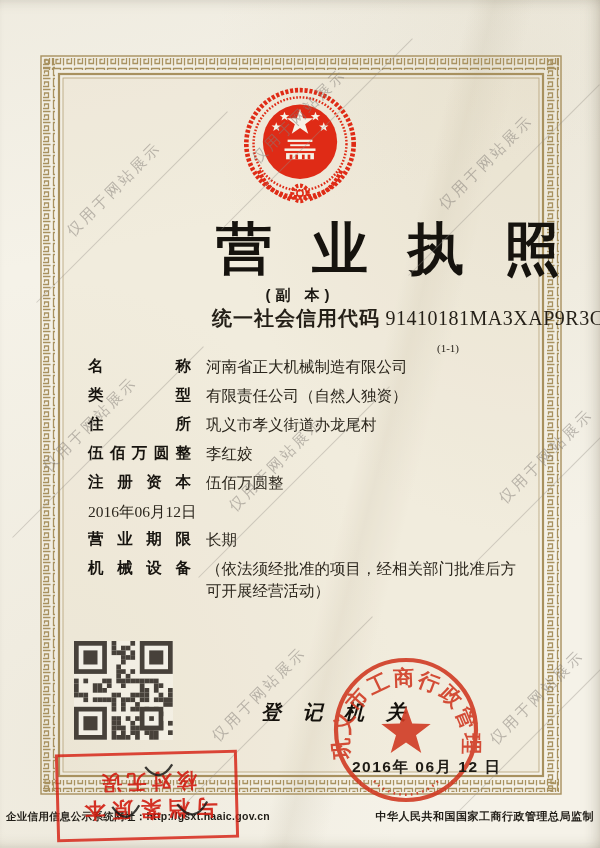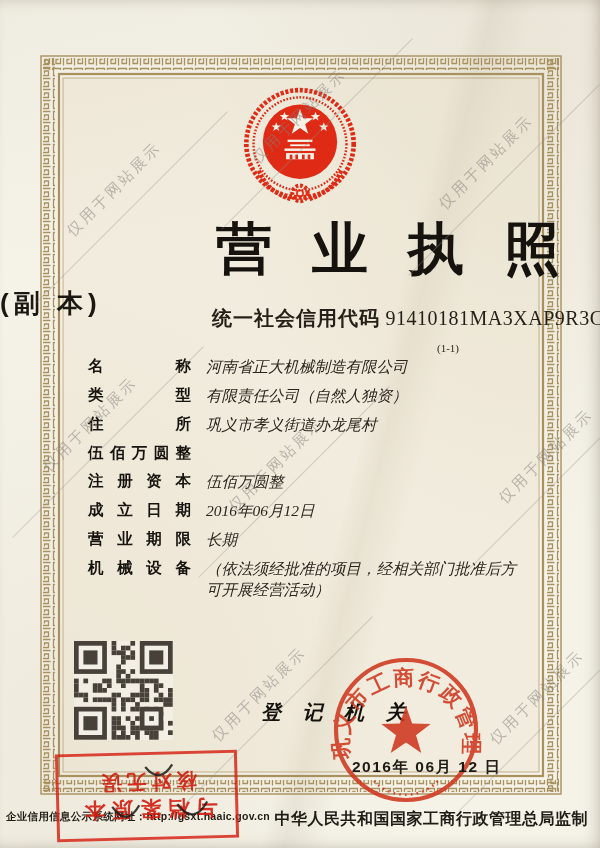--- a/index.html
+++ b/index.html
@@ -16,44 +16,44 @@
                     inset 0 -10px 14px -10px rgba(120,110,90,.28),
                     inset 0 12px 14px -12px rgba(120,110,90,.22);}
   .inner-tint{position:absolute;left:63px;top:78px;width:476px;height:694px;
         background:rgba(226,214,182,.22);}
   
   .frame{position:absolute;left:40px;top:55px;}
   
   .title{position:absolute;left:0;top:212px;width:600px;text-align:right;
         font-family:"Liberation Serif",serif;font-weight:900;font-size:56px;
         letter-spacing:40px;text-indent:40px;color:#16130e;}
-  .subtitle{position:absolute;left:0;top:286px;width:600px;
-        font-weight:bold;font-size:26px;letter-spacing:5px;color:#1b1812;}
+  .subtitle{position:absolute;left:0;top:286px;width:600px;text-align:center;
+        font-weight:bold;font-size:15px;letter-spacing:5px;color:#1b1812;}
   .codeline{position:absolute;left:212px;top:305px;font-size:20px;color:#241f17;white-space:nowrap;}
   .codeline .lbl{font-weight:bold;letter-spacing:1px;}
   .codeline .val{font-family:"Liberation Serif",serif;letter-spacing:.5px;}
   .pagenum{position:absolute;left:437px;top:342px;font-family:"Liberation Serif",serif;
         font-size:11px;color:#241f17;}
   .fields{position:absolute;left:88px;top:356px;width:432px;}
   .frow{display:flex;margin-bottom:7.5px;min-height:20.5px;}
   .flabel{width:104px;flex:0 0 104px;font-weight:bold;font-size:15.5px;color:#17140f;
         text-align:justify;text-align-last:justify;margin-right:14px;letter-spacing:1px;}
   .fvalue{flex:1;font-family:"Liberation Serif",serif;font-size:15.5px;color:#2b261d;
-        line-height:21.4px;font-style:italic;}
+        line-height:21.4px;}
   .fvalue p{margin:0;}
   .reglabel{position:absolute;left:261px;top:699px;font-weight:bold;font-size:20px;
         letter-spacing:8px;color:#14110c;white-space:nowrap;font-style:italic;}
   .datetext{position:absolute;left:352px;top:757px;font-size:15.5px;font-weight:600;
         color:#1e1b15;letter-spacing:1.5px;z-index:22;text-align:center;}
   .qr{position:absolute;left:74px;top:641px;width:99px;height:99px;z-index:12;}
   .seal{position:absolute;left:326px;top:650px;z-index:20;opacity:.88;}
   
   .footer-left{position:absolute;left:6px;top:810px;font-size:10.5px;font-weight:bold;
         color:#201d17;letter-spacing:.3px;}
-  .footer-right{position:absolute;right:12px;top:809px;font-size:16px;font-weight:bold;
+  .footer-right{position:absolute;right:6px;top:809px;font-size:11px;font-weight:bold;
         color:#201d17;letter-spacing:.5px;font-family:Liberation Serif, serif;}
   
   .wm-layer{position:absolute;inset:0;pointer-events:none;z-index:30;}
   .wm{position:absolute;width:270px;text-align:center;transform:translate(-50%,-50%) rotate(-45deg);
       font-size:15px;letter-spacing:3px;color:rgba(132,127,120,.52);
       border-bottom:1px solid rgba(150,145,138,.38);padding-bottom:15px;white-space:nowrap;}
   
   .stamp{position:absolute;left:56px;top:752px;width:176px;height:82px;z-index:40;
       border:3.5px solid rgba(214,32,18,.82);transform:rotate(178.5deg);
       display:flex;flex-direction:column;align-items:center;justify-content:center;
@@ -137,27 +137,27 @@
     <div class="frow">
       <div class="flabel">类型</div>
       <div class="fvalue">有限责任公司（自然人独资）</div>
     </div>
     <div class="frow">
       <div class="flabel">住所</div>
       <div class="fvalue">巩义市孝义街道办龙尾村</div>
     </div>
     <div class="frow">
       <div class="flabel">伍佰万圆整</div>
+      <div class="fvalue">李红姣</div>
     </div>
     <div class="frow">
       <div class="flabel">注册资本</div>
       <div class="fvalue">伍佰万圆整</div>
     </div>
     <div class="frow">
-      <div class="flabel">成立日期</div>
       <div class="fvalue">2016年06月12日</div>
     </div>
     <div class="frow">
       <div class="flabel">营业期限</div>
       <div class="fvalue">长期</div>
     </div>
     <div class="frow">
       <div class="flabel">机械设备</div>
       <div class="fvalue">
         <p>（依法须经批准的项目，经相关部门批准后方可开展经营活动）</p>

